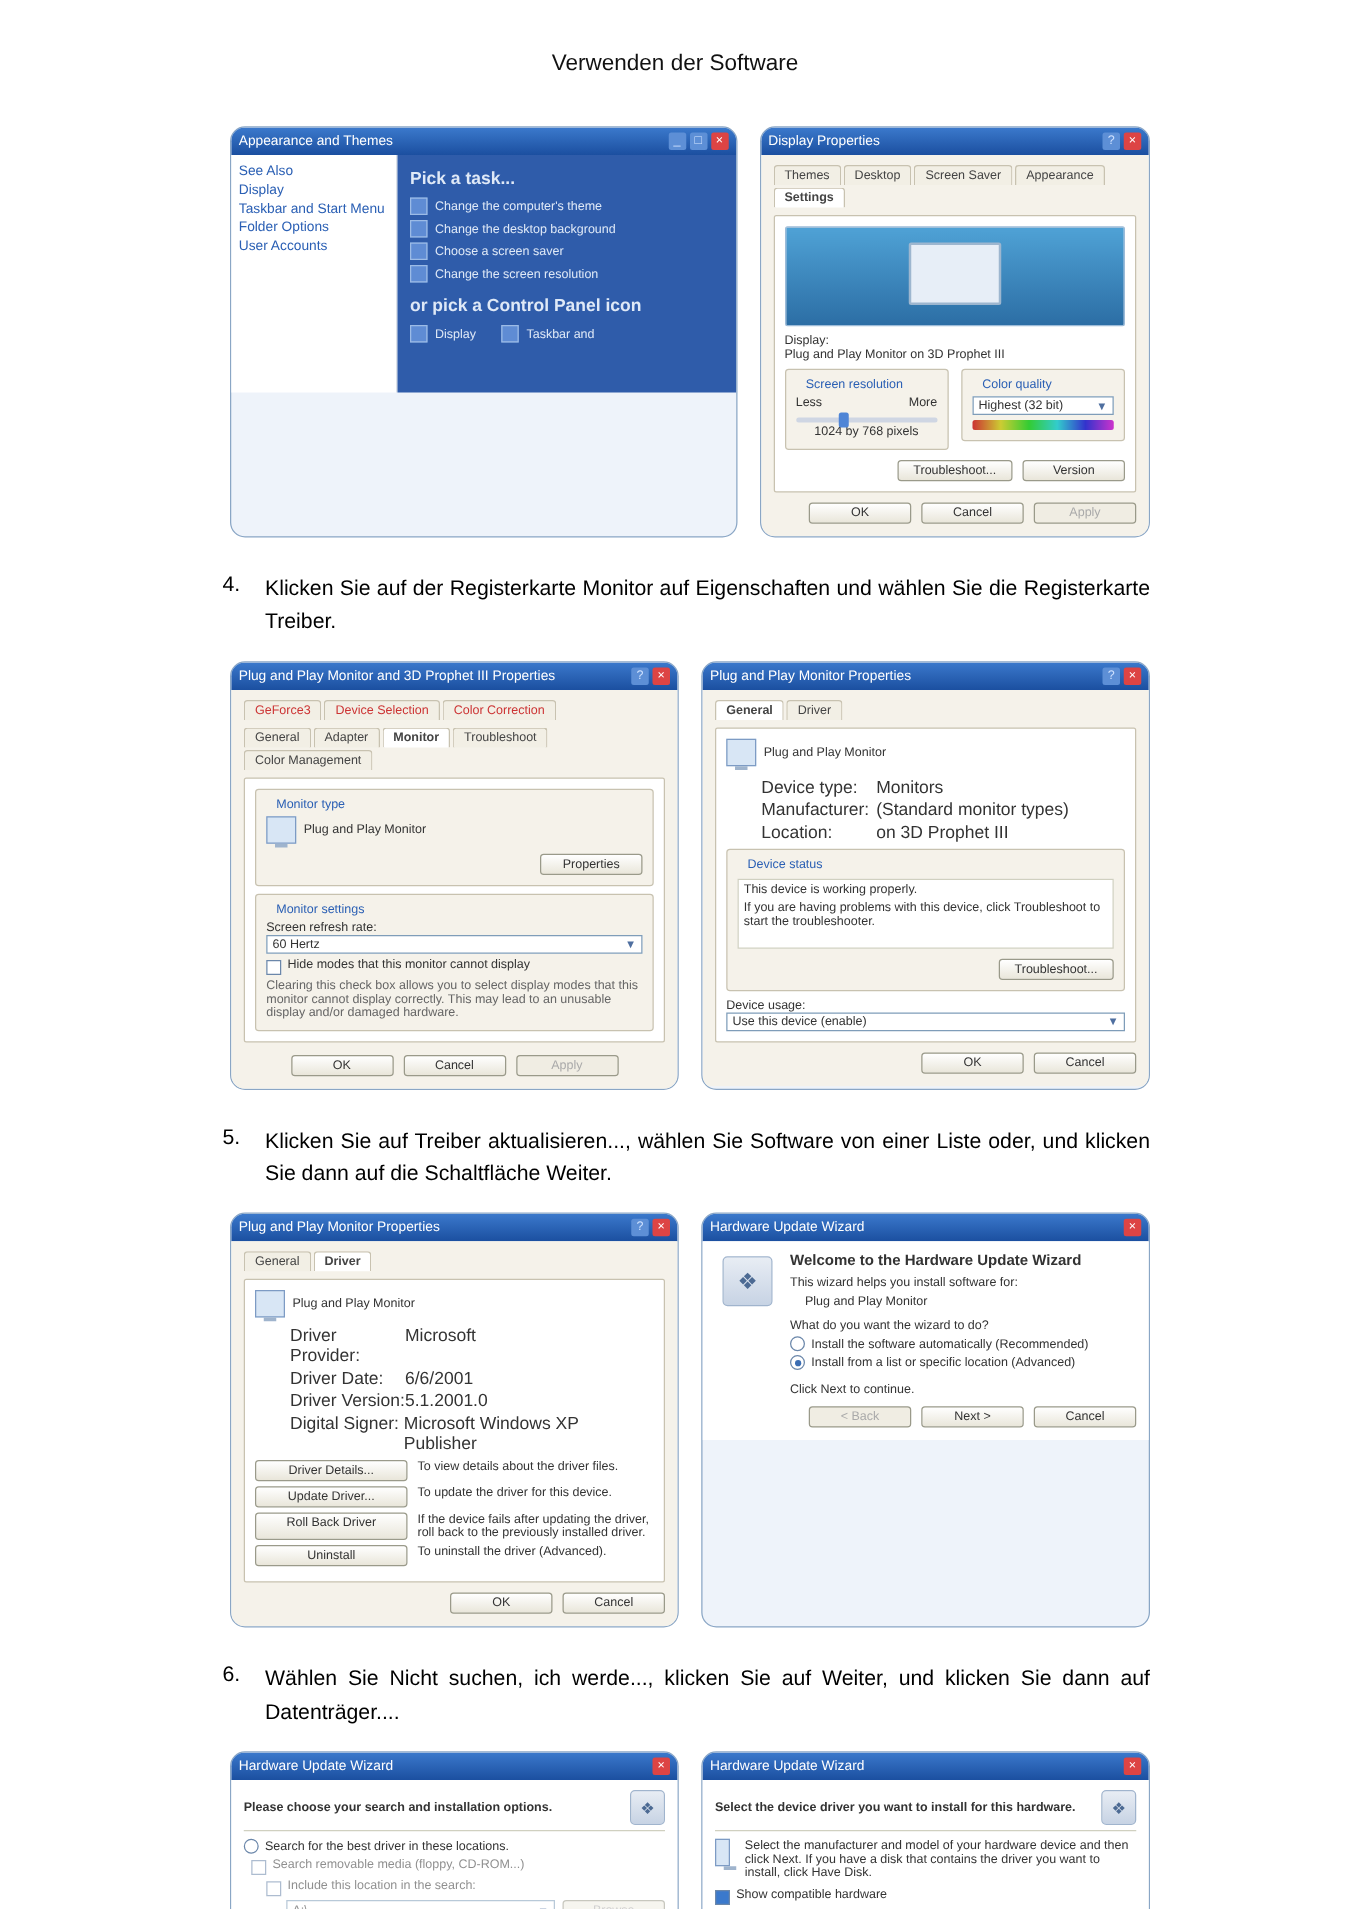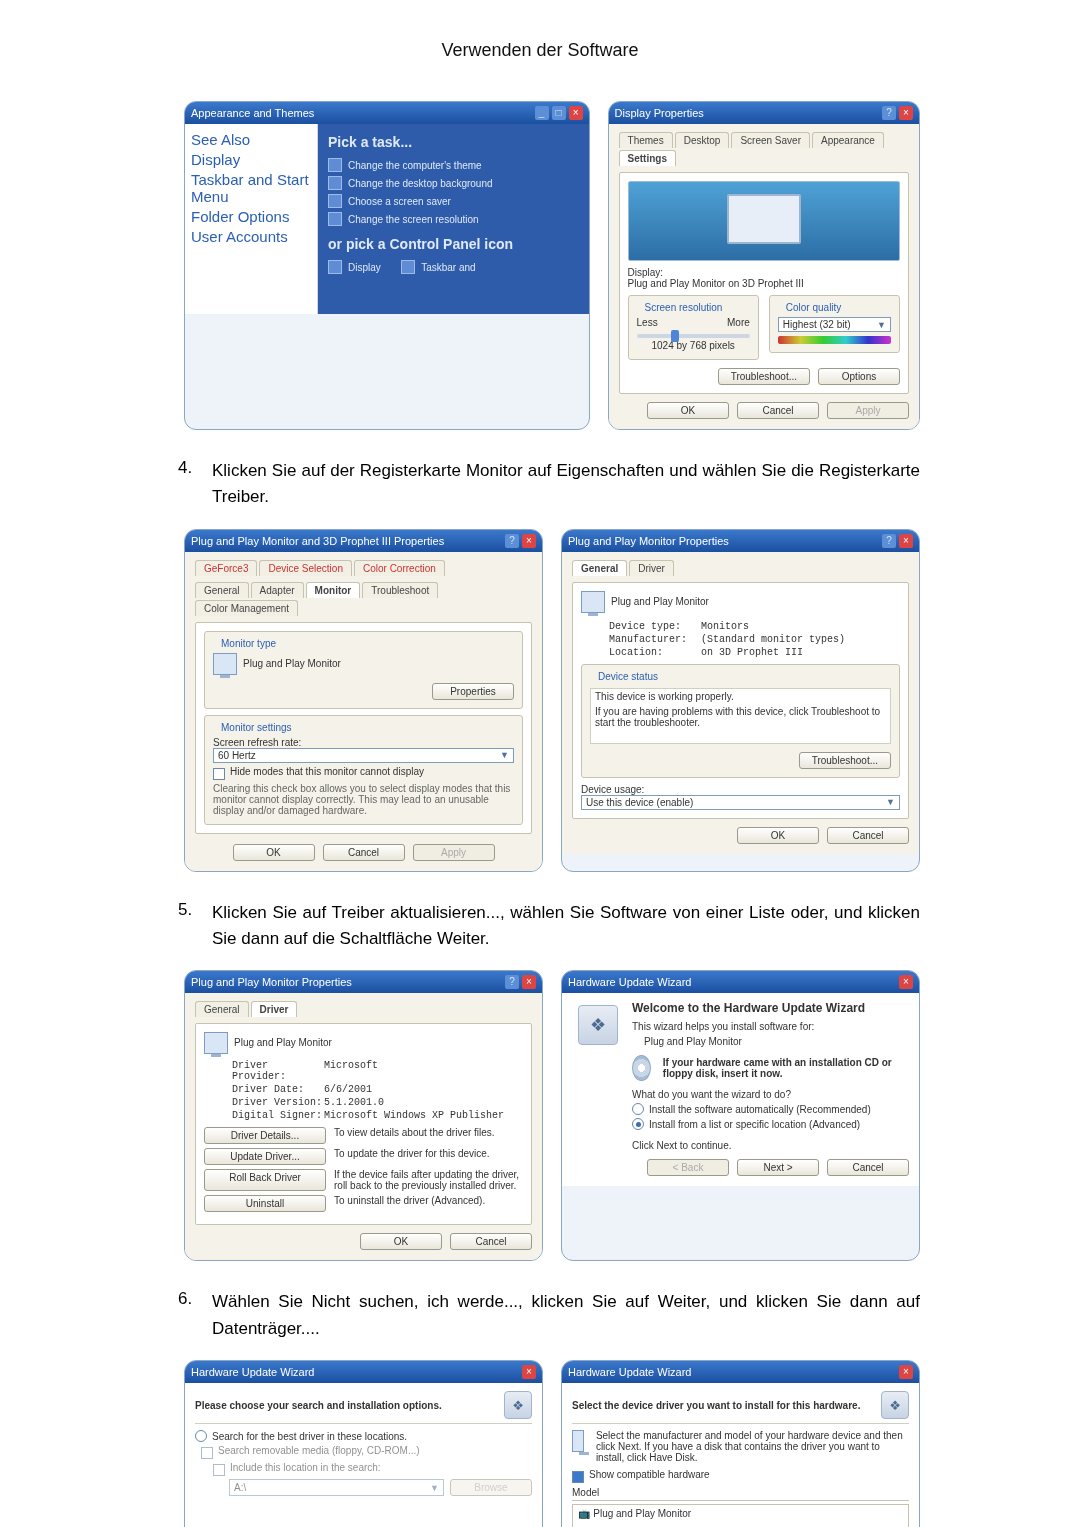--- a/index.html
+++ b/index.html
@@ -27,38 +27,38 @@
   .winbtn{display:inline-block;border:1px solid #9a9a8a;background:linear-gradient(#fff,#e9e6da);border-radius:3px;padding:2px 12px;font-size:10px;color:#333;text-align:center;min-width:56px;}
   .winbtn.disabled{color:#aaa;background:#f0ede3;}
   .btnrow{display:flex;gap:8px;justify-content:flex-end;margin-top:8px;}
   .btnrow.center{justify-content:center;}
   .preview{height:78px;background:linear-gradient(#4fa2d6,#2c6ea5);border:1px solid #9cbbd8;border-radius:2px;margin-bottom:6px;position:relative;}
   .preview .mon{position:absolute;width:70px;height:46px;background:#e7eef7;border:2px solid #9db6cf;border-radius:2px;top:12px;left:50%;transform:translateX(-50%);}
   .slider-track{height:4px;background:#cfd6e3;border-radius:2px;position:relative;margin:6px 0 2px;}
   .slider-thumb{position:absolute;top:-4px;width:8px;height:12px;background:#4f85d6;border-radius:2px;}
   .rgbbar{height:8px;background:linear-gradient(90deg,#c33,#cc3,#3c3,#3cc,#33c,#c3c);border-radius:2px;margin-top:4px;}
   .small{font-size:10px;color:#333;}
-  .kv{display:flex;margin:2px 0;font-size:10px;font-family:Liberation Mono, monospace;}
+  .kv{display:flex;margin:2px 0;font-size:14px;}
   .kv .k{width:92px;color:#333;}
   .kv .v{color:#333;}
   .select{border:1px solid #7f9db9;background:#fff;padding:1px 4px;font-size:10px;display:flex;justify-content:space-between;align-items:center;}
   .select .arrow{color:#4f6fa0;font-size:9px;}
   .radio{display:flex;align-items:center;gap:5px;margin:3px 0;}
   .radio .dot{width:10px;height:10px;border:1px solid #6b87aa;border-radius:50%;display:inline-flex;align-items:center;justify-content:center;}
   .radio .dot.sel::after{content:"";width:5px;height:5px;background:#3b6db3;border-radius:50%;}
   .checkbox{display:flex;align-items:flex-start;gap:5px;margin:3px 0;}
   .checkbox .box{width:10px;height:10px;border:1px solid #6b87aa;background:#fff;margin-top:2px;flex:none;}
   .icon-monitor{width:22px;height:20px;border:1px solid #7d9bc4;background:#d8e6f5;display:inline-block;vertical-align:middle;margin-right:6px;position:relative;}
   .icon-monitor::after{content:"";position:absolute;bottom:-4px;left:6px;width:10px;height:3px;background:#9fb4cd;}
   .icon-cd{width:24px;height:24px;border-radius:50%;background:radial-gradient(circle,#fff 25%,#c9d6e6 26% 60%,#a5bdd6 61% 100%);display:inline-block;border:1px solid #8ca8c7;vertical-align:middle;margin-right:6px;}
   .taskpanel{background:#2f5caa;color:#dfe9f7;padding:10px;min-height:170px;}
   .taskpanel .h{font-size:14px;font-weight:bold;margin-bottom:8px;}
   .taskpanel .item{font-size:10px;margin:4px 0;display:flex;gap:6px;align-items:center;}
   .taskpanel .sq{width:12px;height:12px;background:#5f8cd4;border:1px solid #9cbbe6;}
-  .leftnav{width:120px;background:#fff;border-right:1px solid #d0d6e0;padding:4px 6px;font-size:15px;color:#2a5fb4;}
+  .leftnav{width:120px;background:#fff;border-right:1px solid #d0d6e0;padding:4px 6px;font-size:11px;color:#2a5fb4;}
   .leftnav .itm{margin:3px 0;}
   .twocol{display:flex;gap:10px;}
   .twocol .c{flex:1;}
   .resbox{border:1px solid #d0d0c0;background:#fff;padding:2px 4px;font-size:10px;margin-top:2px;}
   .listframe{border:1px solid #c8c2b0;background:#fff;height:36px;padding:3px 5px;font-size:10px;margin-top:3px;}
   .wizside{width:52px;flex:none;display:flex;align-items:flex-start;justify-content:center;padding-top:4px;}
   .wizicon{width:38px;height:38px;border-radius:4px;background:linear-gradient(#e8edf4,#c7d3e4);border:1px solid #a0b4cd;display:flex;align-items:center;justify-content:center;font-size:18px;color:#4c6a93;}
 </style>
 </head>
 <body>
@@ -153,21 +153,21 @@
                 <div class="select">
                       <span>Highest (32 bit)</span>
                       <span class="arrow">▼</span>
                     </div>
                 <div class="rgbbar"></div>
               </div>
             </div>
           </div>
           <div class="btnrow">
             <span class="winbtn">Troubleshoot...</span>
-            <span class="winbtn">Options</span>
+            <span class="winbtn">Version</span>
           </div>
         </div>
         <div class="btnrow">
           <span class="winbtn">OK</span>
           <span class="winbtn">Cancel</span>
           <span class="winbtn disabled">Apply</span>
         </div>
       </div>
     </div>
   </div>
@@ -355,24 +355,20 @@
           </div>
       <div class="panelbody" style="background:#fff;">
         <div style="display:flex;gap:8px;">
           <div class="wizside">
                 <div class="wizicon">❖</div>
               </div>
           <div style="flex:1;">
             <div style="font-weight:bold;font-size:12px;">Welcome to the Hardware Update Wizard</div>
             <div class="small" style="margin-top:6px;">This wizard helps you install software for:</div>
             <div class="small" style="margin:4px 0 8px 12px;">Plug and Play Monitor</div>
-            <div style="display:flex;gap:6px;align-items:center;">
-                  <span class="icon-cd"></span>
-                  <span class="small" style="font-weight:bold;">If your hardware came with an installation CD or floppy disk, insert it now.</span>
-                </div>
             <div class="small" style="margin-top:8px;">What do you want the wizard to do?</div>
             <div class="radio">
                   <span class="dot"></span>
                   <span class="small">Install the software automatically (Recommended)</span>
                 </div>
             <div class="radio">
                   <span class="dot sel"></span>
                   <span class="small">Install from a list or specific location (Advanced)</span>
                 </div>
             <div class="small" style="margin-top:10px;">Click Next to continue.</div>

